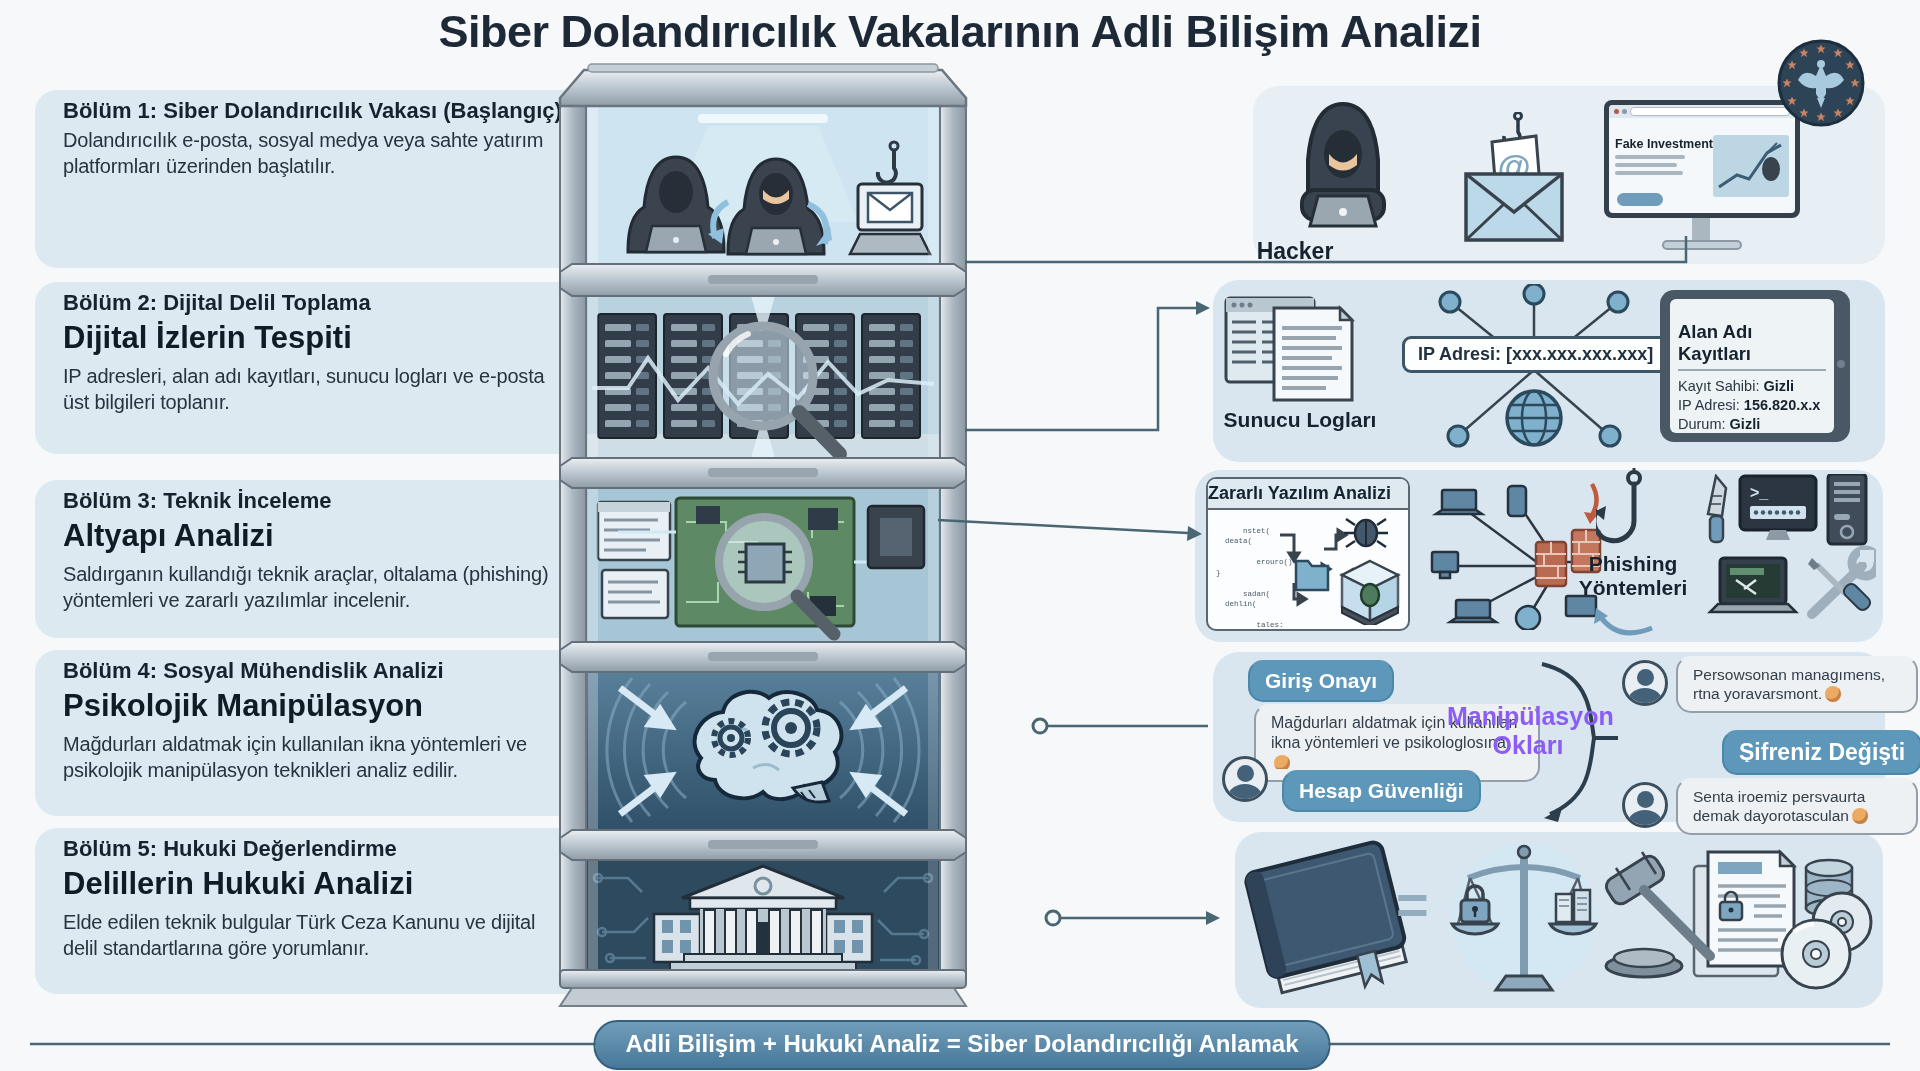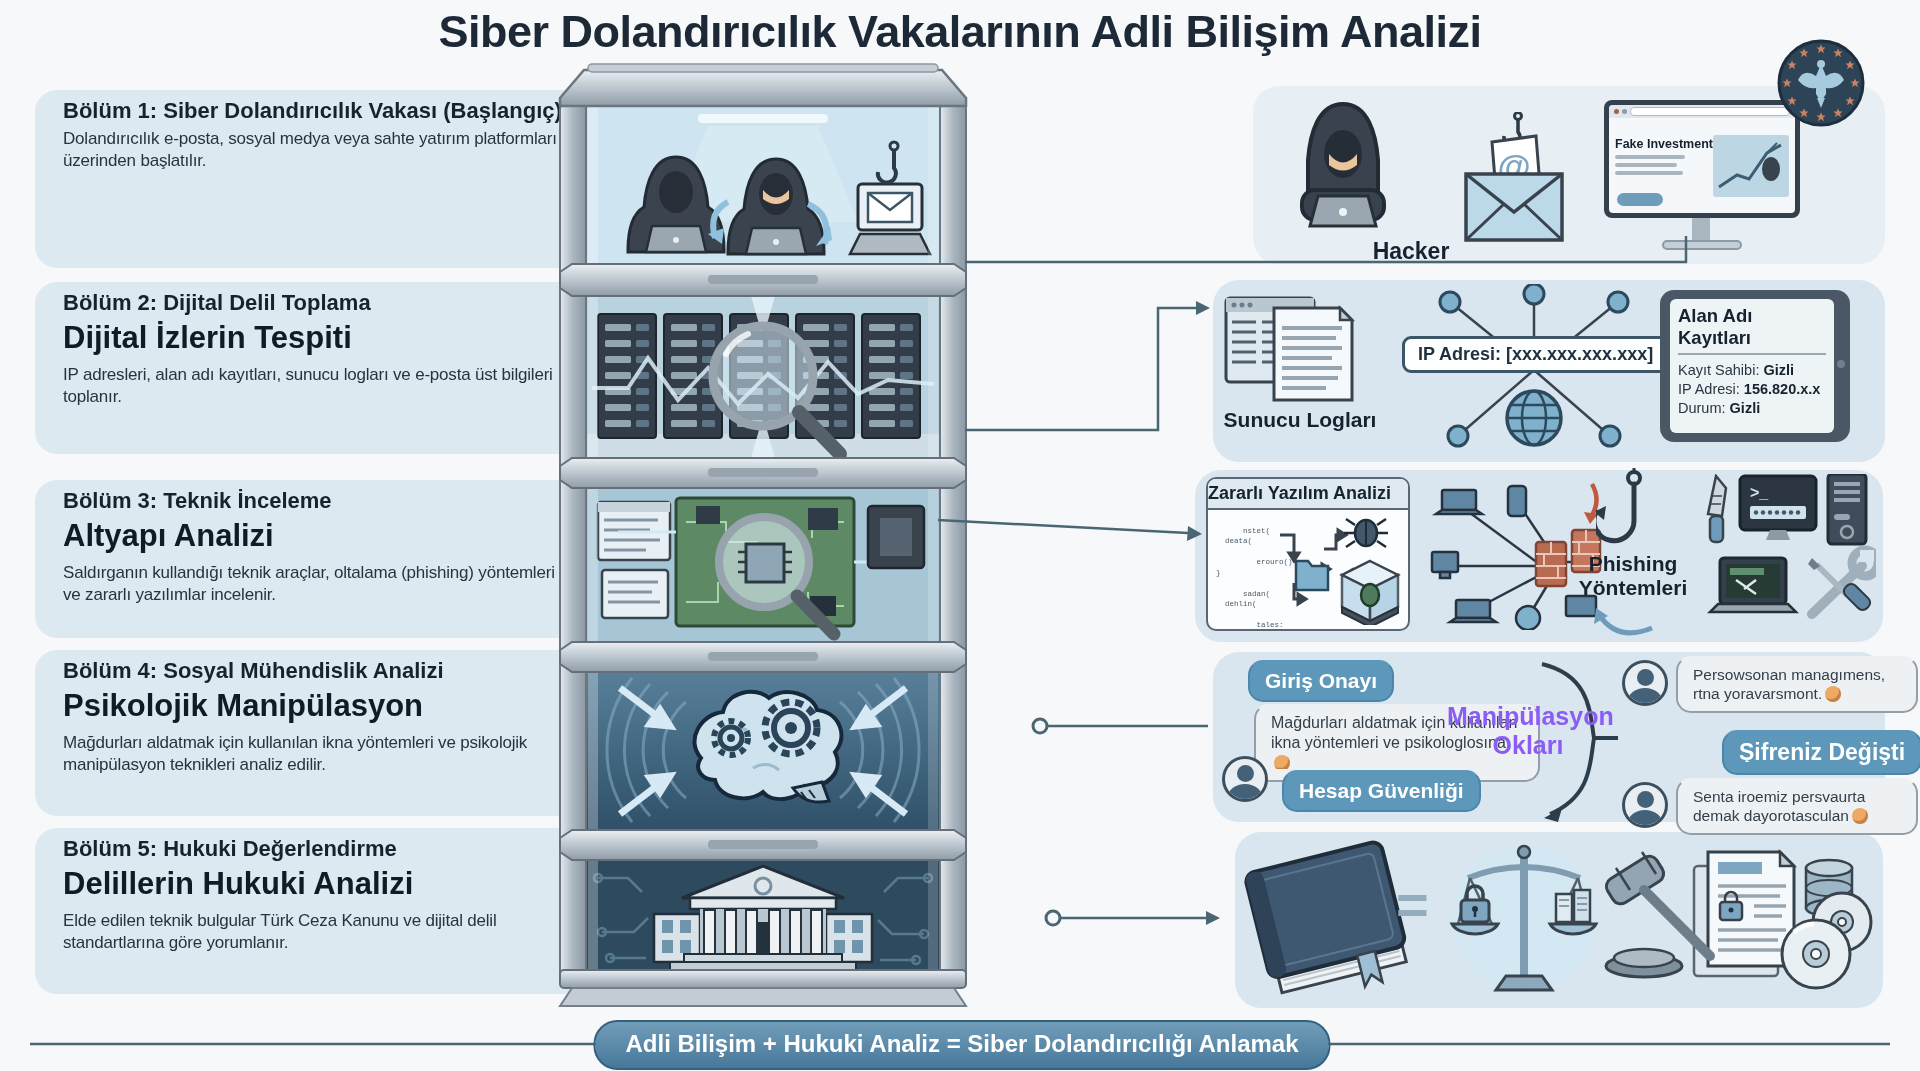--- a/index.html
+++ b/index.html
@@ -6,21 +6,21 @@
   #canvas{position:relative;width:1920px;height:1071px;background:#f6f8f9;overflow:hidden;
           font-family:"Liberation Sans",sans-serif;color:#1d2936;}
   
   .page-title{position:absolute;top:6px;left:0;width:100%;text-align:center;
               font-size:45px;font-weight:700;letter-spacing:-0.5px;color:#1d2936;}
   
   .card{position:absolute;left:35px;width:556px;background:#dde9f1;border-radius:22px;
         padding:8px 28px;box-sizing:border-box;}
   .kicker{font-size:22px;font-weight:700;color:#16222e;margin-bottom:4px;}
   .heading{font-size:31px;font-weight:800;color:#101b26;margin-bottom:8px;}
-  .bodytext{font-size:17px;line-height:1.28;color:#27333f;letter-spacing:-0.2px;}
+  .bodytext{font-size:20px;line-height:1.28;color:#27333f;letter-spacing:-0.2px;}
   
   .panel{position:absolute;background:#d9e6f0;border-radius:26px;}
   .panel.light{background:#e7eff5;}
   .lbl{position:absolute;font-weight:700;color:#16222e;text-align:center;}
   
   .monitor{position:absolute;left:1604px;top:100px;width:196px;height:158px;}
   .m-frame{position:absolute;left:0;top:0;width:196px;height:118px;background:#34404c;border-radius:8px;padding:5px;box-sizing:border-box;}
   .m-screen{position:relative;width:100%;height:100%;background:#f4f8fa;border-radius:4px;overflow:hidden;}
   .m-bar{height:13px;background:#dfe8ee;display:flex;align-items:center;padding:0 5px;gap:3px;}
   .m-dot{width:5px;height:5px;border-radius:50%;}
@@ -29,21 +29,21 @@
   .m-line{height:4px;background:#a9b6c0;border-radius:2px;margin:4px 6px;width:70px;}
   .m-btn{position:absolute;left:8px;bottom:7px;width:46px;height:13px;background:#6f9cba;border-radius:7px;}
   .m-chart{position:absolute;right:6px;top:30px;width:76px;height:62px;background:#bcd6e4;border-radius:3px;}
   .m-neck{position:absolute;left:88px;top:118px;width:18px;height:22px;background:#aab6c0;}
   .m-foot{position:absolute;left:58px;top:140px;width:80px;height:10px;background:#c3ced6;border-radius:5px;border:2px solid #8d99a4;box-sizing:border-box;}
   
   .ip-pill{position:absolute;left:1402px;top:336px;background:#fdfefe;border:3px solid #3c5668;border-radius:9px;
            padding:5px 13px;font-size:18px;font-weight:700;color:#22313f;white-space:nowrap;}
   .tablet{position:absolute;left:1660px;top:290px;width:190px;height:152px;background:#4a5866;border-radius:14px;
           padding:9px 16px 9px 10px;box-sizing:border-box;}
-  .t-screen{width:100%;height:100%;background:#eef3f6;border-radius:6px;padding:6px 8px;box-sizing:border-box;}
+  .t-screen{width:100%;height:100%;background:#eef3f6;border-radius:6px;padding:22px 8px;box-sizing:border-box;}
   .t-title{font-size:18.5px;font-weight:800;color:#16222e;border-bottom:2px solid #9aa8b2;padding-bottom:4px;margin-bottom:7px;}
   .t-row{font-size:14.5px;color:#2a3642;margin:3px 0;}
   .t-row b{color:#16222e;}
   .t-cam{position:absolute;right:5px;top:70px;width:8px;height:8px;border-radius:50%;background:#717f8c;}
   
   .mw{position:absolute;left:1206px;top:477px;width:200px;height:150px;background:#fbfdfe;border:2.5px solid #5a6671;
       border-radius:10px;overflow:hidden;}
   .mw-head{background:#dfe9f0;border-bottom:2px solid #5a6671;font-size:18px;font-weight:800;
            padding:4px 0;color:#16222e;}
   .mw-code{position:absolute;left:8px;top:36px;width:62px;font-family:"Liberation Mono",monospace;
@@ -312,21 +312,21 @@
   </svg>
 
   <svg class="abs" style="left:1288px;top:98px" width="110" height="136" viewBox="0 0 110 136">
     <path d="M55,6 C30,6 22,36 20,62 L20,96 C20,104 27,108 34,108 L76,108 C83,108 90,104 90,96 L90,62 C88,36 80,6 55,6 Z" fill="#39434f" stroke="#232b34" stroke-width="4"></path>
     <ellipse cx="55" cy="56" rx="19" ry="24" fill="#252d36"></ellipse>
     <path d="M41,56 q14,17 28,0 l0,11 q-14,11 -28,0 z" fill="#e9c49c"></path>
     <rect x="14" y="92" width="82" height="30" rx="13" fill="#39434f" stroke="#232b34" stroke-width="4"></rect>
     <polygon points="22,128 88,128 80,98 30,98" fill="#9aa7b1" stroke="#273038" stroke-width="3"></polygon>
     <circle cx="55" cy="114" r="4" fill="#eef3f6"></circle>
   </svg>
-  <div class="lbl" style="left:1356px;top:238px;width:110px;font-size:23px">Hacker</div>
+  <div class="lbl" style="left:1240px;top:238px;width:110px;font-size:23px">Hacker</div>
 
   <svg class="abs" style="left:1456px;top:112px" width="116" height="136" viewBox="0 0 116 136">
     <path d="M62,6 v14 a8,8 0 1 1 -14,4" fill="none" stroke="#2c3a46" stroke-width="3.5"></path>
     <circle cx="62" cy="4" r="3.5" fill="none" stroke="#2c3a46" stroke-width="3"></circle>
     <polygon points="36,30 80,24 84,74 40,80" fill="#ffffff" stroke="#39434e" stroke-width="3"></polygon>
     <text x="58" y="66" font-size="34" font-weight="bold" fill="#7fa6c0" text-anchor="middle">@</text>
     <polygon points="10,62 106,62 106,128 10,128" fill="#bcd9ea" stroke="#39434e" stroke-width="3.5"></polygon>
     <polyline points="10,62 58,100 106,62" fill="none" stroke="#39434e" stroke-width="3.5"></polyline>
     <polyline points="10,128 48,92" fill="none" stroke="#39434e" stroke-width="3"></polyline>
     <polyline points="106,128 68,92" fill="none" stroke="#39434e" stroke-width="3"></polyline>

